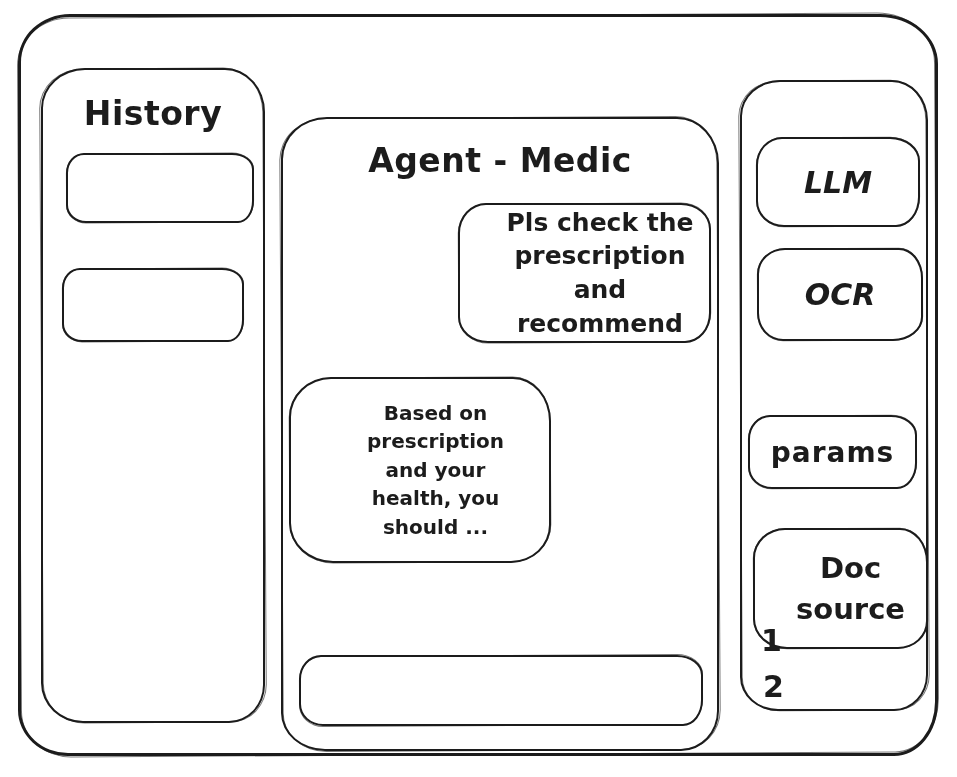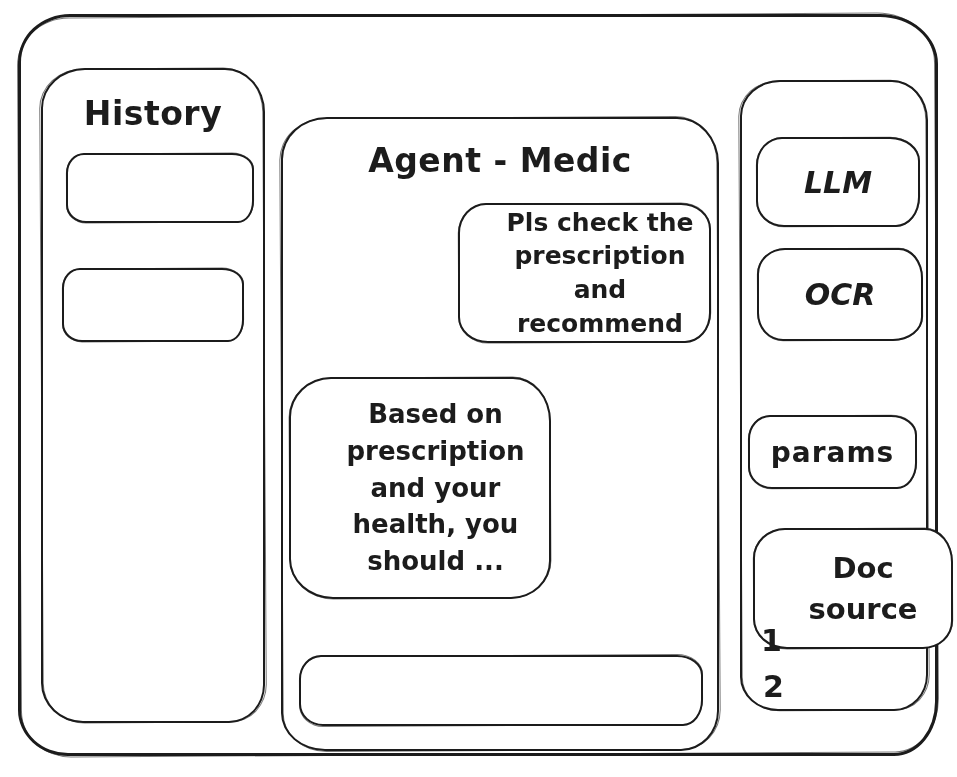--- a/index.html
+++ b/index.html
@@ -67,22 +67,22 @@
     white-space: pre-line;
     font-weight: 700;
     padding-left: 31px;
   }
   .user-bubble {
     left: 175px; top: 84px; width: 253px; height: 140px;
     font-size: 25px; line-height: 1.35;
     border-radius: 28px 30px 26px 30px / 30px 26px 30px 26px;
   }
   .assistant-bubble {
-    left: 6px; top: 258px; width: 262px; height: 222px;
-    font-size: 26px; line-height: 1.42;
+    left: 6px; top: 258px; width: 262px; height: 186px;
+    font-size: 20px; line-height: 1.42;
     border-radius: 42px 38px 40px 44px / 40px 44px 38px 40px;
   }
   .chat-input {
     left: 16px; top: 536px; width: 404px; height: 71px;
     border-radius: 22px 26px 20px 24px / 24px 20px 26px 22px;
     cursor: text;
   }
 
   
   .tools-panel {
@@ -112,21 +112,21 @@
     left: 15px; top: 150px; width: 166px; height: 93px;
     font-size: 30px; font-style: italic;
     border-radius: 28px 24px 30px 26px / 26px 30px 24px 28px;
   }
   .params-btn {
     left: 6px; top: 317px; width: 169px; height: 74px;
     font-size: 28px; letter-spacing: 1px;
     border-radius: 22px 26px 20px 24px / 24px 20px 26px 22px;
   }
   .doc-source-btn {
-    left: 11px; top: 430px; width: 200px; height: 121px;
+    left: 11px; top: 430px; width: 175px; height: 121px;
     font-size: 29px; line-height: 1.4;
     border-radius: 32px 28px 30px 34px / 30px 34px 28px 30px;
     padding-left: 20px;
   }
   .doc-item {
     position: absolute;
     font-size: 30px;
     font-weight: 700;
     cursor: pointer;
     line-height: 1;

